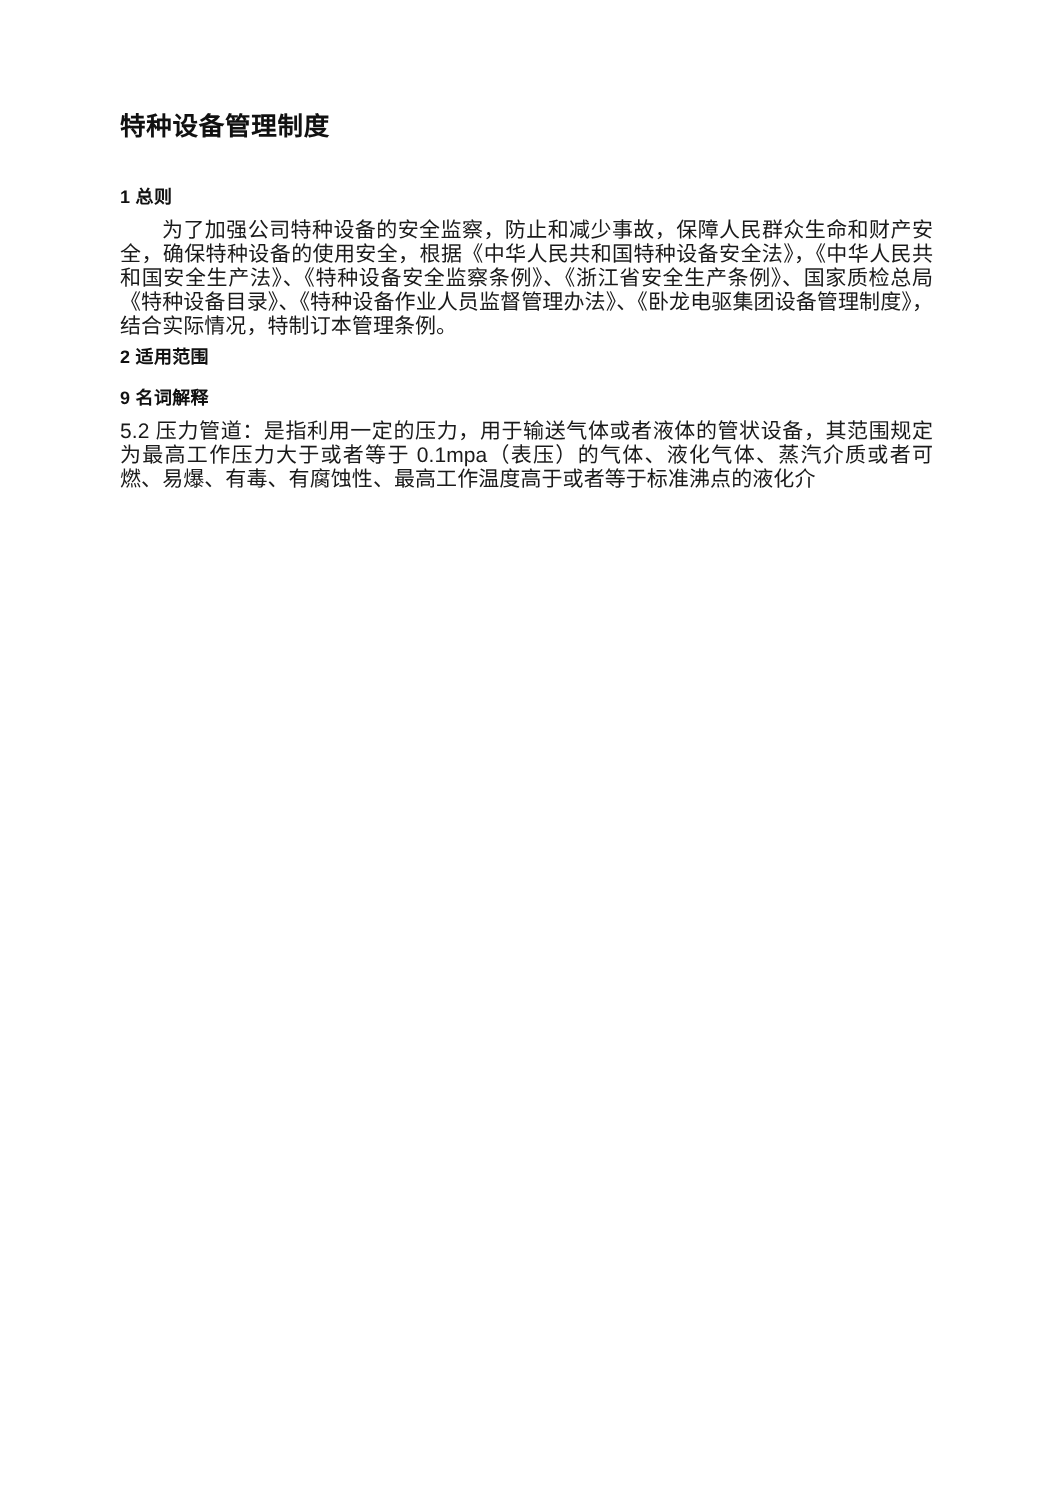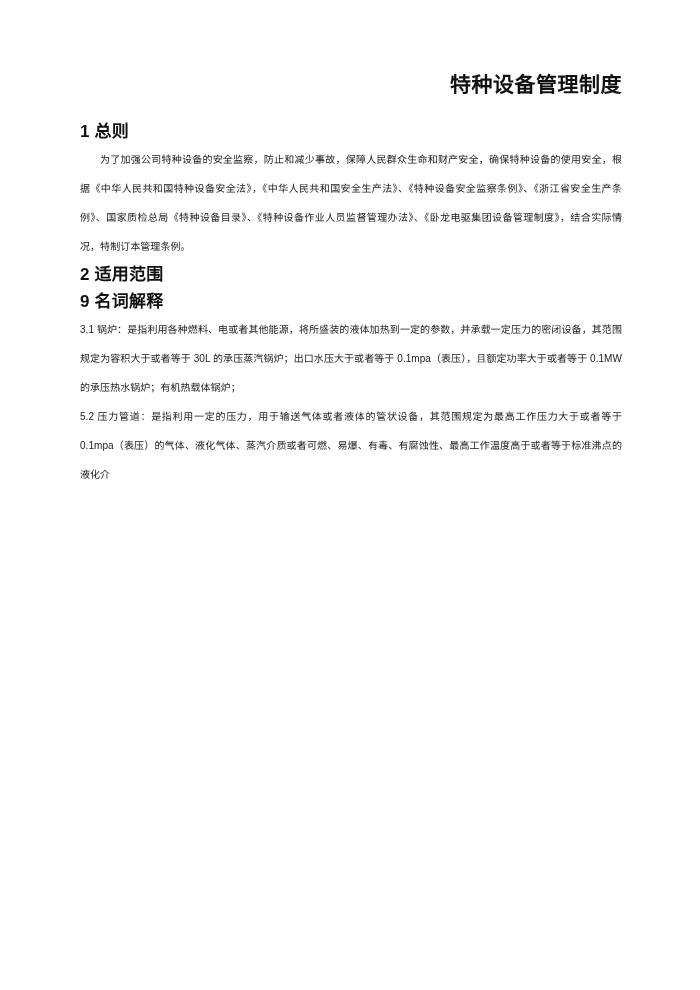--- a/index.html
+++ b/index.html
@@ -21,40 +21,40 @@
     box-sizing: border-box;
     overflow: hidden;
   }
   .page-inner {
     position: absolute;
     left: 80px;
     top: 70px;
     width: 542px;
   }
   .doc-title {
-    font-size: 21px;
+    font-size: 17px;
     font-weight: bold;
-    text-align: right;
+    text-align: left;
     letter-spacing: 0.5px;
     line-height: 30px;
     margin: 0 0 18px 0;
     color: #111111;
   }
   .section-heading {
-    font-size: 17px;
+    font-size: 12px;
     font-weight: bold;
     line-height: 27px;
     margin: 0;
     padding: 0;
     color: #111111;
     letter-spacing: 0.2px;
   }
   .para {
-    font-size: 10px;
-    line-height: 29px;
+    font-size: 14px;
+    line-height: 16px;
     margin: 0;
     padding: 0;
     text-align: justify;
     text-justify: inter-character;
     color: #1a1a1a;
     letter-spacing: 0.05px;
   }
   .para.indent {
     text-indent: 2em;
   }
@@ -73,19 +73,18 @@
     <h2 class="section-heading">1 总则</h2>
 
     <p class="para indent">为了加强公司特种设备的安全监察，防止和减少事故，保障人民群众生命和财产安全，确保特种设备的使用安全，根据《中华人民共和国特种设备安全法》，《中华人民共和国安全生产法》、《特种设备安全监察条例》、《浙江省安全生产条例》、国家质检总局《特种设备目录》、《特种设备作业人员监督管理办法》、《卧龙电驱集团设备管理制度》，结合实际情况，特制订本管理条例。</p>
 
     <h2 class="section-heading">2 适用范围</h2>
 
 
     <h2 class="section-heading">9 名词解释</h2>
 
 
-    <p class="para flush">3.1 锅炉：是指利用各种燃料、电或者其他能源，将所盛装的液体加热到一定的参数，并承载一定压力的密闭设备，其范围规定为容积大于或者等于 30L 的承压蒸汽锅炉；出口水压大于或者等于 0.1mpa（表压），且额定功率大于或者等于 0.1MW 的承压热水锅炉；有机热载体锅炉；</p>
 
 
     <p class="para flush">5.2 压力管道：是指利用一定的压力，用于输送气体或者液体的管状设备，其范围规定为最高工作压力大于或者等于 0.1mpa（表压）的气体、液化气体、蒸汽介质或者可燃、易爆、有毒、有腐蚀性、最高工作温度高于或者等于标准沸点的液化介</p>
 
   </div>
 </div>
 
 </body></html>

